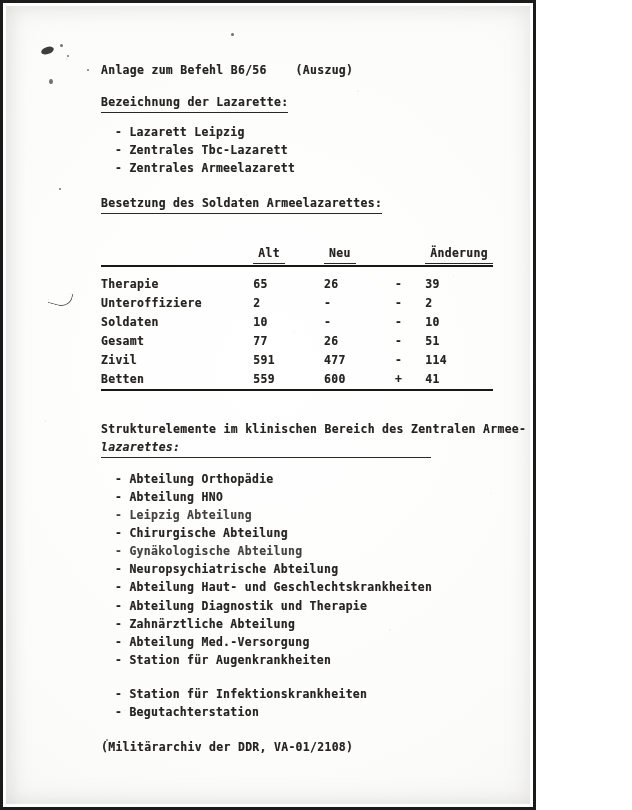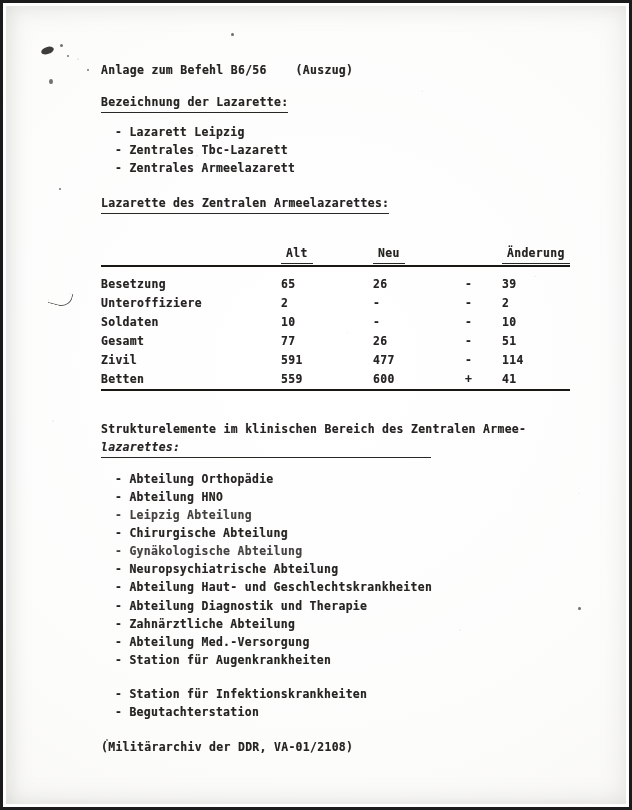--- a/index.html
+++ b/index.html
@@ -10,21 +10,21 @@
   body {
     width: 632px;
     height: 810px;
     overflow: hidden;
     font-family: "DejaVu Sans Mono", monospace;
   }
 
   
   #scan-frame {
     position: relative;
-    width: 632px;
+    width: 536px;
     height: 810px;
     box-sizing: border-box;
     border: 3px solid #1b1b1b;
     background: #ffffff;
     overflow: hidden;
   }
 
   #page-sheet {
     position: absolute;
     left: 3px;
@@ -203,38 +203,38 @@
       <div class="bullets">
         <div class="line ink bullet-line" style="padding-left:14px;">- Lazarett Leipzig</div>
         <div class="line ink bullet-line" style="padding-left:14px;">- Zentrales Tbc-Lazarett</div>
         <div class="line ink bullet-line" style="padding-left:14px;">- Zentrales Armeelazarett</div>
       </div>
     </div>
 
     <div class="gap-md"></div>
 
     <div>
-      <div class="line ink section-heading">Lazarette des Zentralen Armeelazarettes:</div>
+      <div class="line ink section-heading">Besetzung des Soldaten Armeelazarettes:</div>
 
       <table id="stats-table">
         <thead>
           <tr class="head-row">
             <th class="col-label"></th>
             <th class="col-alt"><span class="ink head-underline">Alt</span></th>
             <th class="col-neu"><span class="ink head-underline">Neu</span></th>
             <th class="col-chg-sign"></th>
             <th class="col-chg-val" style="text-align:left;"><span class="ink head-underline">Änderung</span></th>
           </tr>
           <tr class="rule-row rule-top">
             <td colspan="5"></td>
           </tr>
         </thead>
         <tbody>
           <tr class="body-row">
-            <td class="col-label ink">Besetzung</td>
+            <td class="col-label ink">Therapie</td>
             <td class="col-alt ink">65</td>
             <td class="col-neu ink">26</td>
             <td class="col-chg-sign ink">-</td>
             <td class="col-chg-val ink">39</td>
           </tr>
           <tr class="body-row">
             <td class="col-label ink">Unteroffiziere</td>
             <td class="col-alt ink">2</td>
             <td class="col-neu ink">-</td>
             <td class="col-chg-sign ink">-</td>

